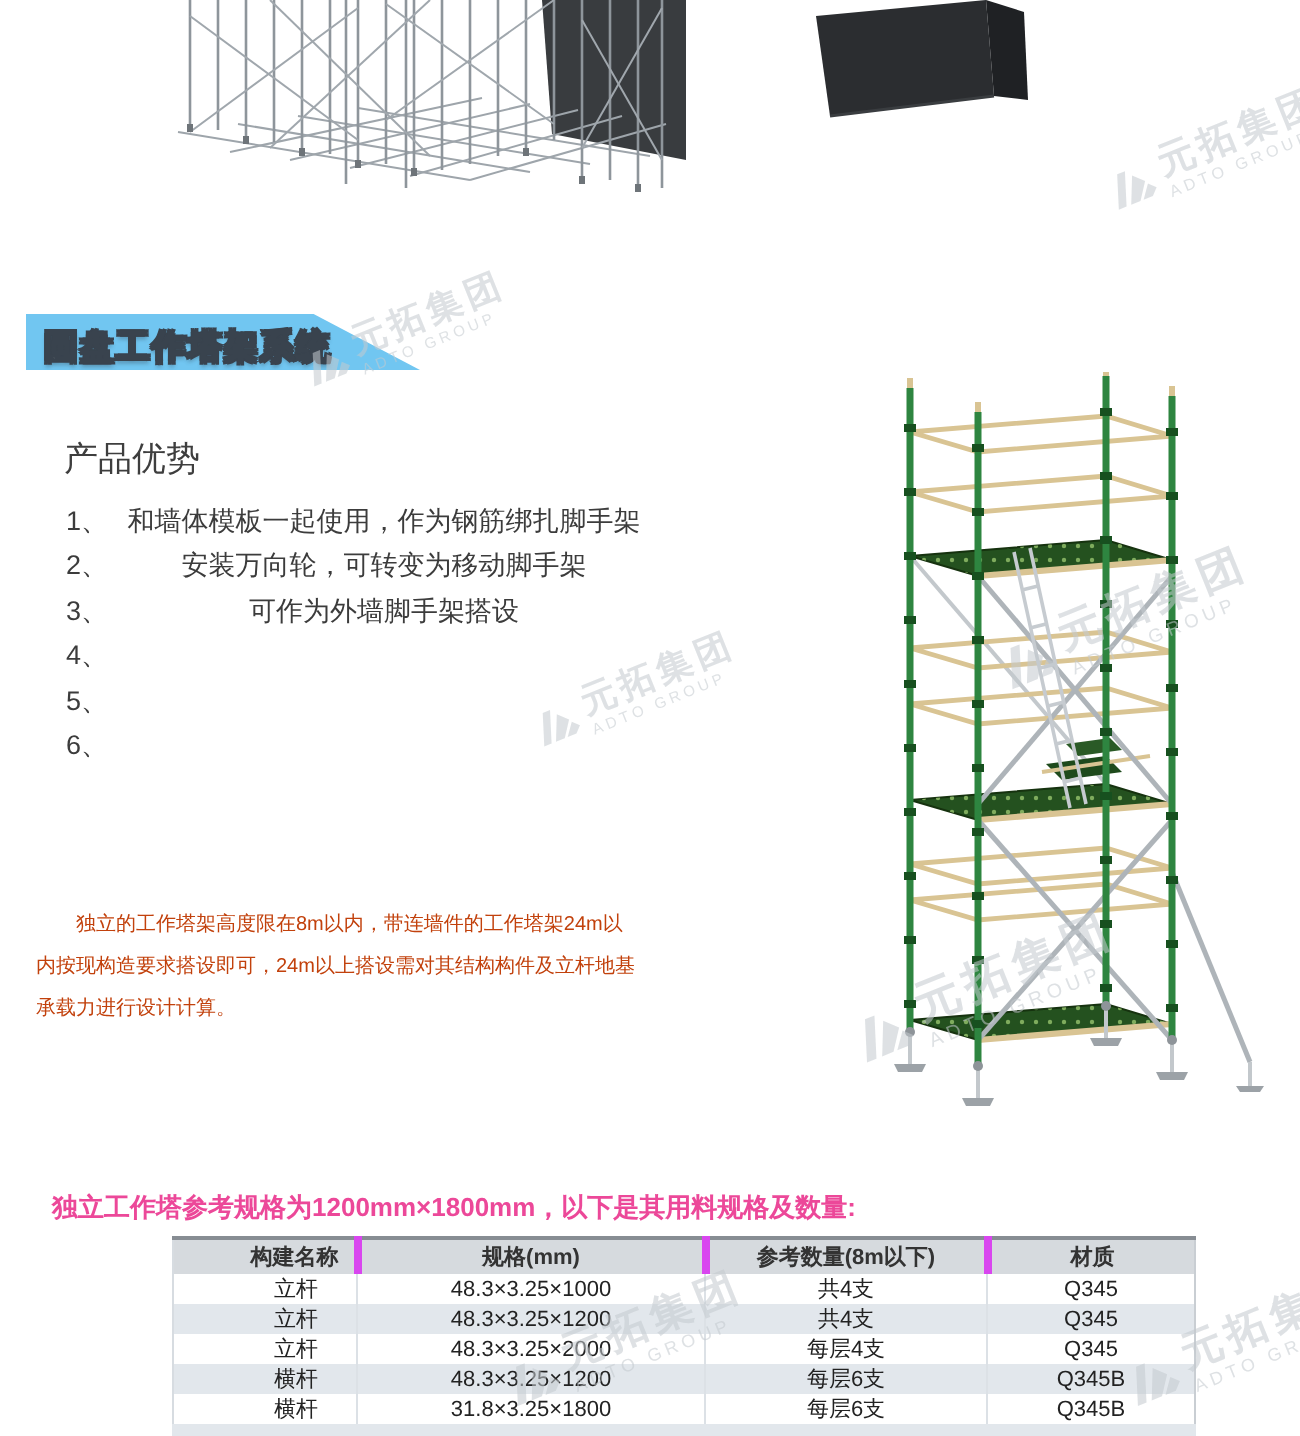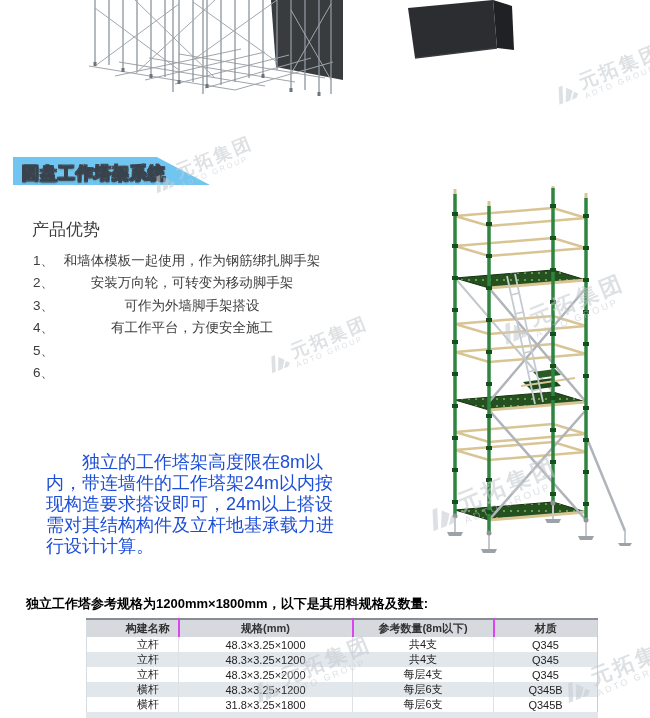--- a/index.html
+++ b/index.html
@@ -19,29 +19,29 @@
           -webkit-text-stroke:1px #39434e;
           text-shadow:-1px -1px 0 #39434e,1px -1px 0 #39434e,-1px 1px 0 #39434e,1px 1px 0 #39434e,0 2px 2px rgba(45,55,66,.45);}
 
   .heading{position:absolute;left:32px;top:218px;margin:0;font-size:17px;font-weight:normal;color:#3E3E3E;}
 
   .adv-list{position:absolute;left:33px;top:250px;margin:0;padding:0;list-style:none;}
   .adv-item{display:flex;font-size:13.5px;color:#3C3C3C;line-height:22.4px;}
   .adv-num{width:30px;flex:none;}
   .adv-text{width:258px;text-align:center;}
 
-  .desc{position:absolute;left:46px;top:452px;width:302px;margin:0;font-size:18px;line-height:21px;
-        color:#1d4ed8;text-indent:2em;}
-
-  .table-intro{position:absolute;left:26px;top:595px;margin:0;font-size:13px;font-weight:bold;color:#000000;}
+  .desc{position:absolute;left:18px;top:452px;width:302px;margin:0;font-size:10px;line-height:21px;
+        color:#c2410c;text-indent:2em;}
+
+  .table-intro{position:absolute;left:26px;top:595px;margin:0;font-size:13px;font-weight:bold;color:#ec4899;}
 
   .spec-table{position:absolute;left:86px;top:618px;border-collapse:collapse;table-layout:fixed;
         border-top:2px solid #878D93;border-left:1px solid #D7DCE1;border-right:1px solid #C9CED3;}
   .spec-table th{height:17px;background:#D6DADE;font-size:11px;font-weight:bold;color:#333333;
-        text-align:center;padding:0;border-left:2px solid #d946ef;}
+        text-align:center;padding:0;border-left:4px solid #d946ef;}
   .spec-table td{height:15px;font-size:11px;color:#222222;text-align:center;padding:0;
         border-left:1px solid #DCE1E6;}
   .spec-table th:first-child,.spec-table td:first-child{border-left:none;padding-left:31px;}
   .spec-table tr.alt{background:#E2E7EC;}
   .table-strip{position:absolute;left:86px;top:712px;width:512px;height:6px;background:#E2E7EC;}
 
   
   .wm{position:absolute;display:flex;align-items:center;gap:5px;color:#C4CACF;opacity:.55;
       pointer-events:none;z-index:6;white-space:nowrap;}
   .wm-cn{display:block;font-size:21px;font-weight:bold;letter-spacing:3px;line-height:1;}
@@ -233,21 +233,20 @@
     <li class="adv-item">
       <span class="adv-num">2、</span>
       <span class="adv-text">安装万向轮，可转变为移动脚手架</span>
     </li>
     <li class="adv-item">
       <span class="adv-num">3、</span>
       <span class="adv-text">可作为外墙脚手架搭设</span>
     </li>
     <li class="adv-item">
       <span class="adv-num">4、</span>
-      <span class="adv-text">有工作平台，方便安全施工</span>
     </li>
     <li class="adv-item">
       <span class="adv-num">5、</span>
     </li>
     <li class="adv-item">
       <span class="adv-num">6、</span>
     </li>
   </ol>
 
   <p class="desc">独立的工作塔架高度限在8m以内，带连墙件的工作塔架24m以内按现构造要求搭设即可，24m以上搭设需对其结构构件及立杆地基承载力进行设计计算。</p>

